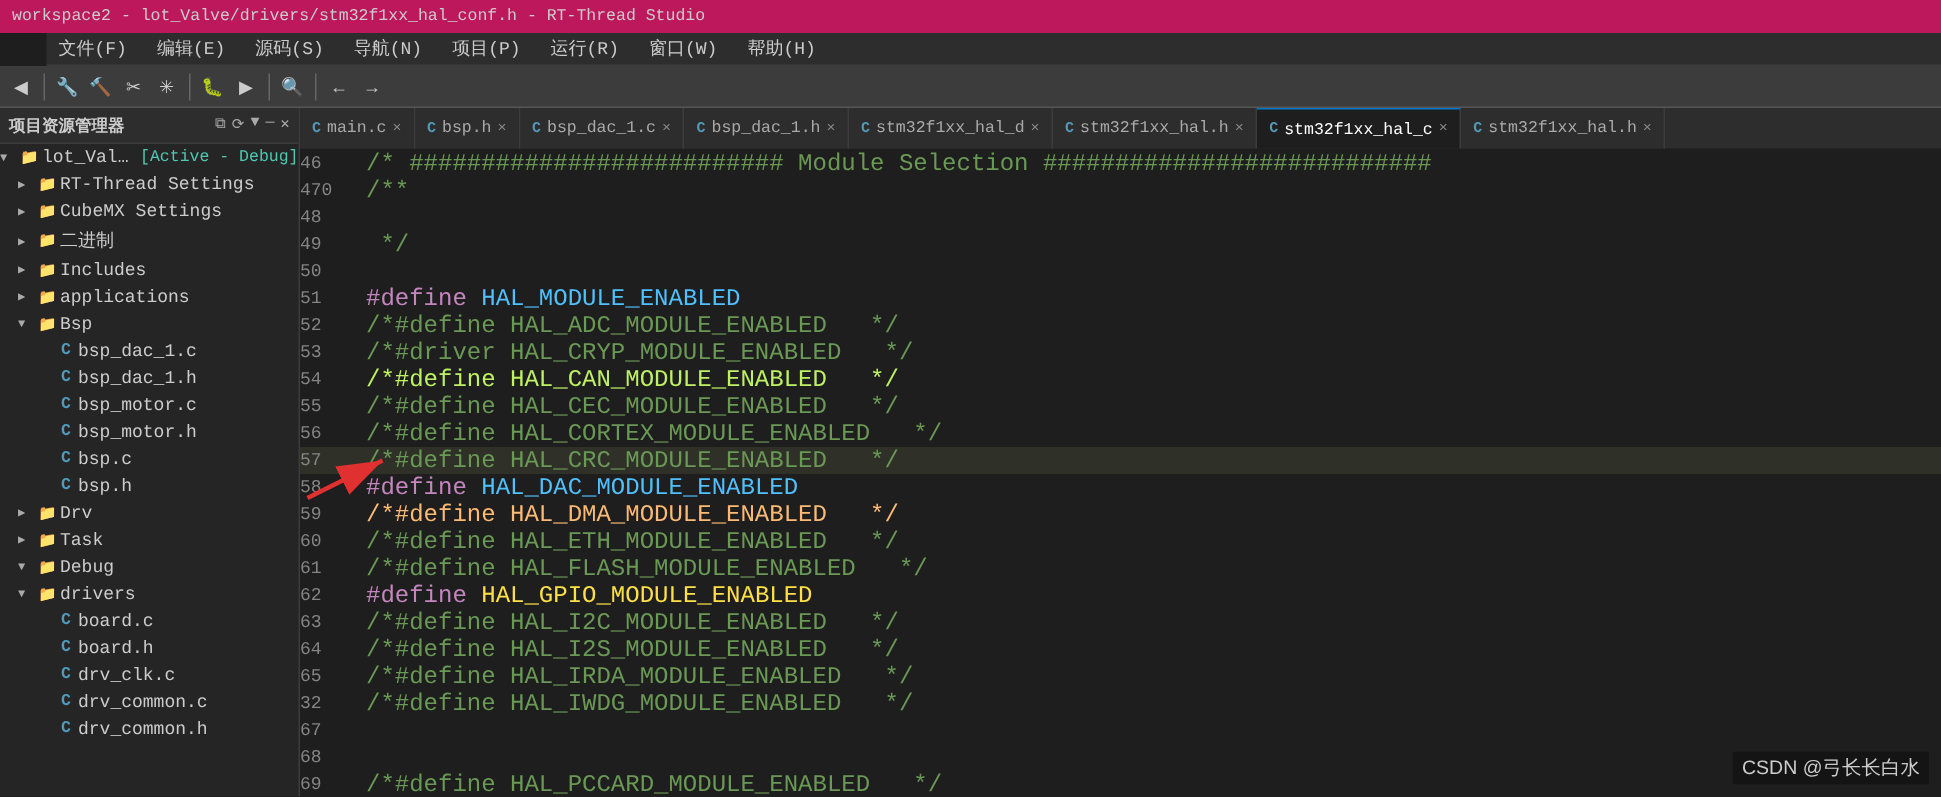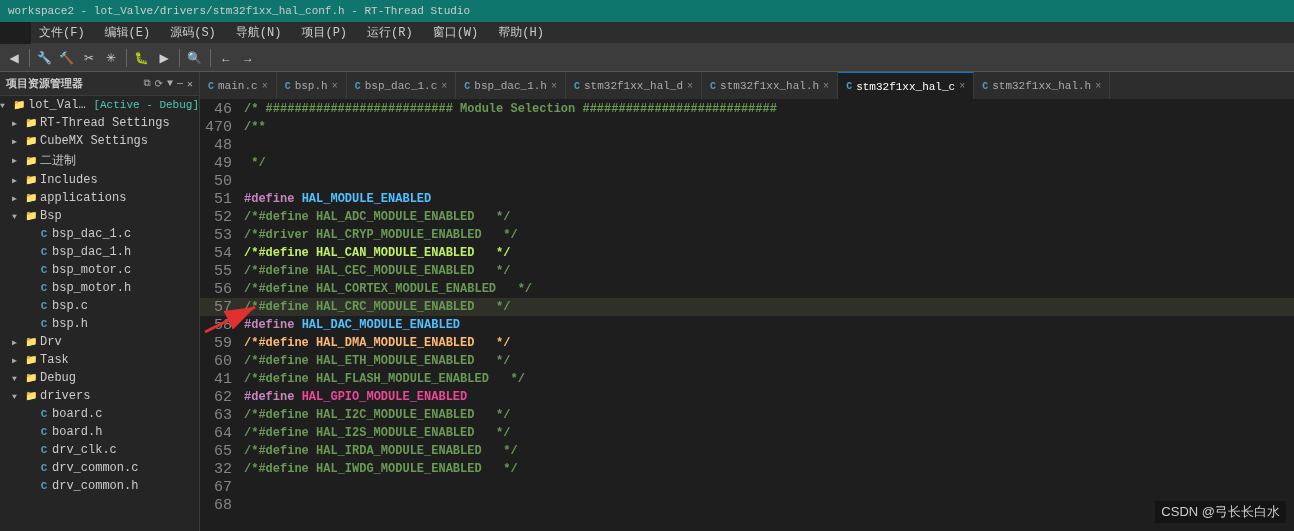--- a/index.html
+++ b/index.html
@@ -8,21 +8,21 @@
       background: #1e1e1e;
       color: #d4d4d4;
       font-size: 12px;
       overflow: hidden;
       width: 1294px;
       height: 531px;
     }
 
     
     #title-bar {
-      background: #0f766e;
+      background: #be185d;
       color: #cccccc;
       padding: 4px 8px;
       font-size: 11px;
       height: 22px;
       display: flex;
       align-items: center;
     }
 
     
     #menu-bar {
@@ -176,33 +176,32 @@
       overflow-x: hidden;
       position: relative;
     }
     .code-line {
       display: flex;
       height: 18px;
       align-items: center;
     }
     .line-num {
       width: 40px;
-      text-align: right;
+      text-align: left;
       padding-right: 8px;
       color: #858585;
-      font-size: 15px;
+      font-size: 12px;
       flex-shrink: 0;
       user-select: none;
     }
     .line-content {
       padding-left: 4px;
-      font-size: 12px;
+      font-size: 16px;
       white-space: pre;
       flex: 1;
-      font-weight: bold;
     }
 
     
     #arrow-overlay {
       position: absolute;
       left: 0;
       top: 0;
       width: 100%;
       height: 100%;
       pointer-events: none;
@@ -570,26 +569,26 @@
           </div>
           <div class="code-line">
             <span class="line-num">59</span>
             <span class="line-content"><span style="color:#fdba74">/*#define HAL_DMA_MODULE_ENABLED   */</span></span>
           </div>
           <div class="code-line">
             <span class="line-num">60</span>
             <span class="line-content"><span style="color:#6a9955">/*#define HAL_ETH_MODULE_ENABLED   */</span></span>
           </div>
           <div class="code-line">
-            <span class="line-num">41</span>
+            <span class="line-num">61</span>
             <span class="line-content"><span style="color:#6a9955">/*#define HAL_FLASH_MODULE_ENABLED   */</span></span>
           </div>
           <div class="code-line">
             <span class="line-num">62</span>
-            <span class="line-content"><span style="color:#c586c0">#define</span> <span style="color:#ec4899">HAL_GPIO_MODULE_ENABLED</span></span>
+            <span class="line-content"><span style="color:#c586c0">#define</span> <span style="color:#fde047">HAL_GPIO_MODULE_ENABLED</span></span>
           </div>
           <div class="code-line">
             <span class="line-num">63</span>
             <span class="line-content"><span style="color:#6a9955">/*#define HAL_I2C_MODULE_ENABLED   */</span></span>
           </div>
           <div class="code-line">
             <span class="line-num">64</span>
             <span class="line-content"><span style="color:#6a9955">/*#define HAL_I2S_MODULE_ENABLED   */</span></span>
           </div>
           <div class="code-line">
@@ -598,19 +597,23 @@
           </div>
           <div class="code-line">
             <span class="line-num">32</span>
             <span class="line-content"><span style="color:#6a9955">/*#define HAL_IWDG_MODULE_ENABLED   */</span></span>
           </div>
           <div class="code-line">
             <span class="line-num">67</span>
           </div>
           <div class="code-line">
             <span class="line-num">68</span>
+          </div>
+          <div class="code-line">
+            <span class="line-num">69</span>
+            <span class="line-content"><span style="color:#6a9955">/*#define HAL_PCCARD_MODULE_ENABLED   */</span></span>
           </div>
         </div>
     </div>
   </div>
 </div>
 
 <div id="watermark">CSDN @弓长长白水</div>
 
 </body></html>

